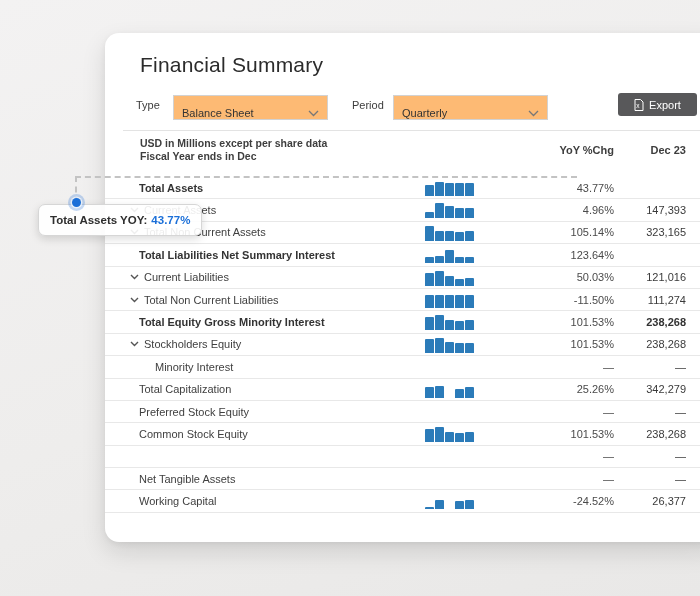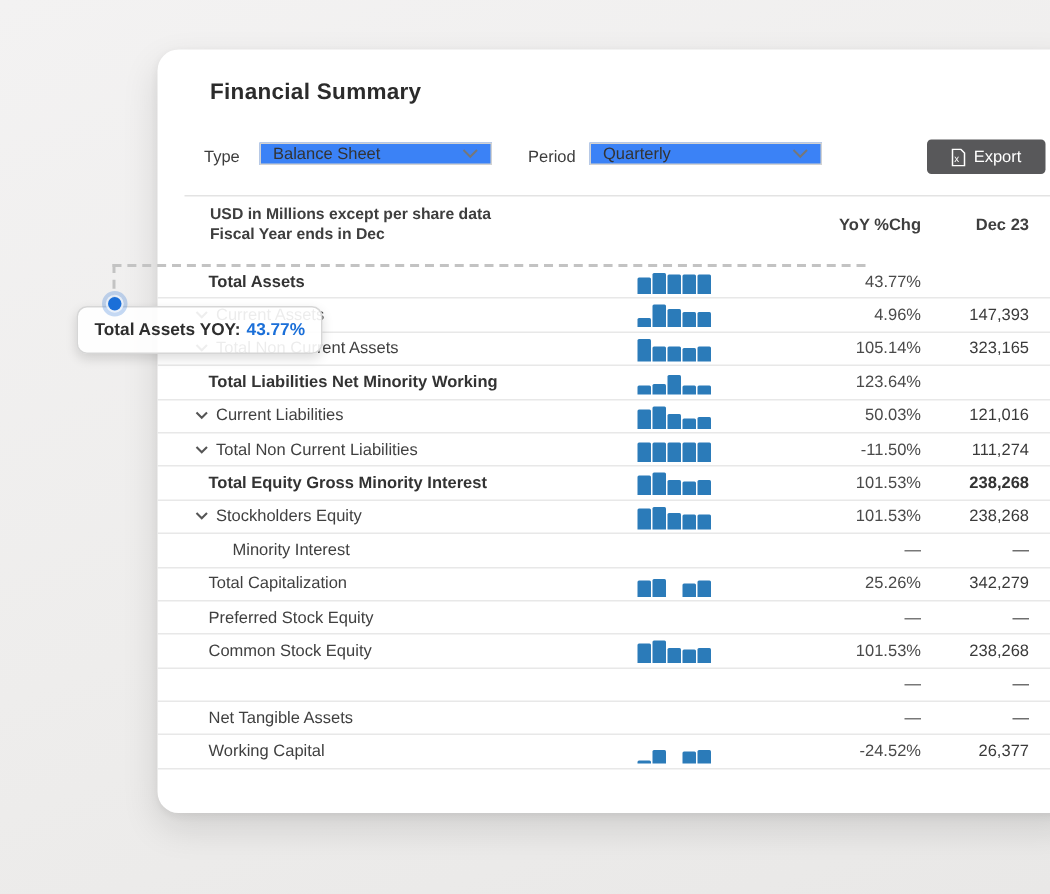--- a/index.html
+++ b/index.html
@@ -15,30 +15,30 @@
     overflow:hidden;
   }
   
   .card {
     position:absolute; left:105px; top:33px; width:615px; height:509px;
     background:#ffffff; border-radius:14px;
     box-shadow:0 10px 24px rgba(0,0,0,0.12), 0 2px 6px rgba(0,0,0,0.06);
   }
   .card-title {
     position:absolute; left:35px; top:20px;
-    font-size:15px; font-weight:700; color:#2b2b2b; letter-spacing:.2px;
+    font-size:21px; font-weight:400; color:#2b2b2b; letter-spacing:.2px;
   }
   
   .ctl-label { position:absolute; top:66px; font-size:11px; color:#3c3c3c; }
   #type-label { left:31px; }
   #period-label { left:247px; }
   .select {
-    position:absolute; top:62px; width:155px; height:15px;
-    background:#3b82f6; border:1px solid #d2d2d2;
-    font-size:11px; color:#333; display:flex; align-items:center;
+    position:absolute; top:62px; width:155px; height:25px;
+    background:#fdba74; border:1px solid #d2d2d2;
+    font-size:11px; color:#333; display:flex; align-items:flex-end;
     padding:0 8px; cursor:default;
   }
   #type-select { left:68px; }
   #period-select { left:288px; }
   .select .chev { margin-left:auto; color:#777; }
   .btn-export {
     position:absolute; left:513px; top:60px; width:79px; height:23px;
     background:#58585a; color:#fff; border:none; border-radius:3px;
     font-size:11px; font-family:"Liberation Sans",sans-serif;
     display:flex; align-items:center; justify-content:center; gap:5px;
@@ -84,21 +84,21 @@
   .trace-v { position:absolute; left:75px; top:176px; height:27px;
     border-left:2px dashed #c3c3c3; z-index:5; }
   .dot-halo {
     position:absolute; left:68px; top:194px; width:17px; height:17px;
     border-radius:50%; background:rgba(45,120,216,0.28);
     display:flex; align-items:center; justify-content:center; z-index:7;
   }
   .dot-core { width:9px; height:9px; border-radius:50%;
     background:var(--accent,#1b6fd8); box-shadow:0 0 0 1.5px rgba(255,255,255,0.65); }
   .tooltip {
-    position:absolute; left:51px; top:204px; z-index:6;
+    position:absolute; left:38px; top:204px; z-index:6;
     background:rgba(255,255,255,0.9); border:1px solid #d6d6d6; border-radius:7px;
     box-shadow:0 3px 8px rgba(0,0,0,0.14);
     padding:9px 11px; font-size:11.5px; font-weight:700; color:#2e2e2e;
     white-space:nowrap;
   }
   .tooltip .tt-val { color:var(--accent,#1b6fd8); margin-left:4px; }
 </style>
 </head>
 <body>
 
@@ -194,21 +194,21 @@
             <div class="bar" style="height: 9.8px;"></div>
             <div class="bar" style="height: 9.8px;"></div>
             <div class="bar" style="height: 9px;"></div>
             <div class="bar" style="height: 9.8px;"></div>
           </div>
           <div class="yoy-cell">105.14%</div>
           <div class="val-cell">323,165</div>
         </div>
         <div class="row bold">
           <div class="label-cell">
-            <span class="row-label">Total Liabilities Net Minority Working</span>
+            <span class="row-label">Total Liabilities Net Summary Interest</span>
           </div>
           <div class="spark">
             <div class="bar" style="height: 6.5px;"></div>
             <div class="bar" style="height: 7px;"></div>
             <div class="bar" style="height: 13.5px;"></div>
             <div class="bar" style="height: 6px;"></div>
             <div class="bar" style="height: 6px;"></div>
           </div>
           <div class="yoy-cell">123.64%</div>
         </div>

